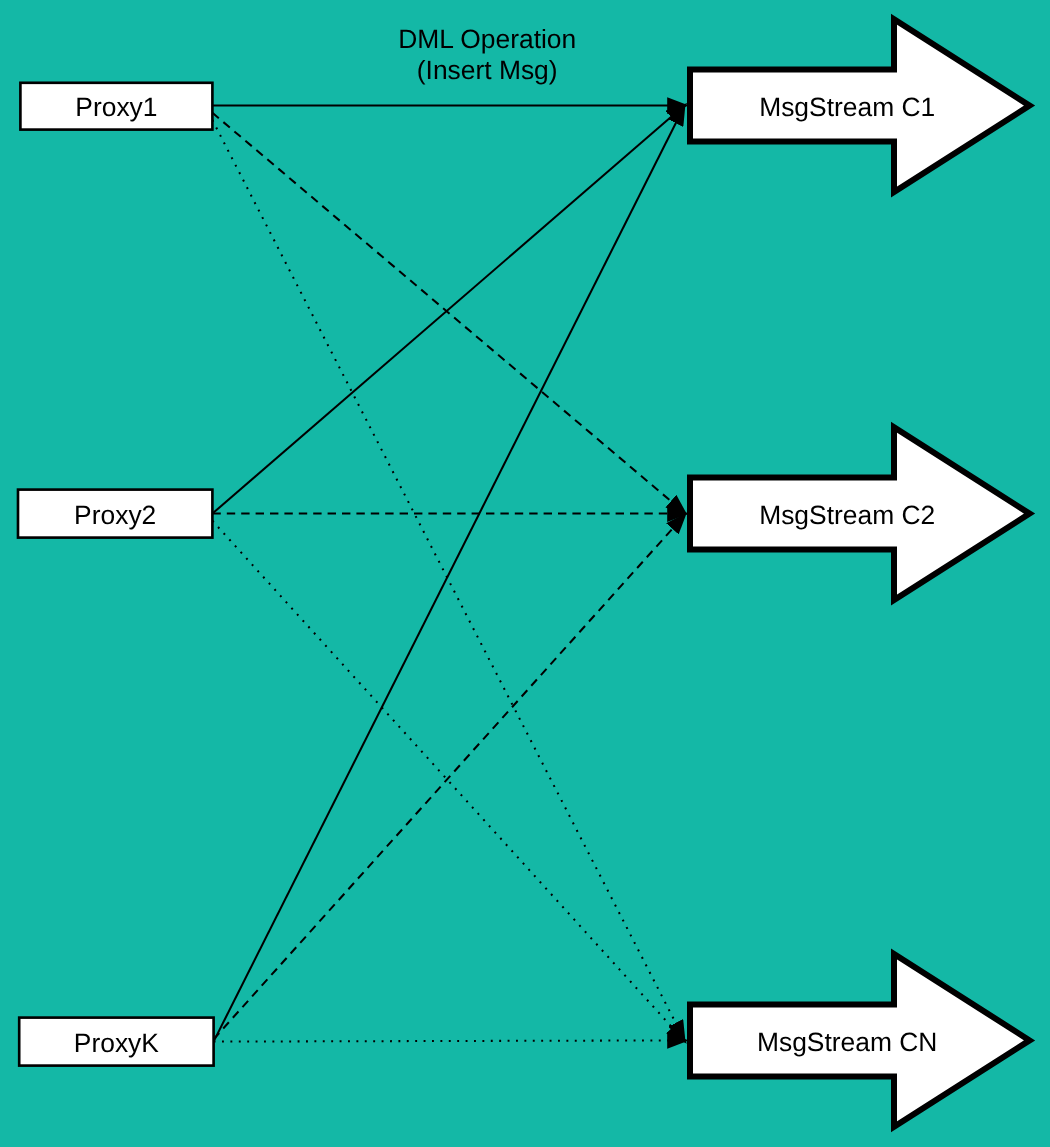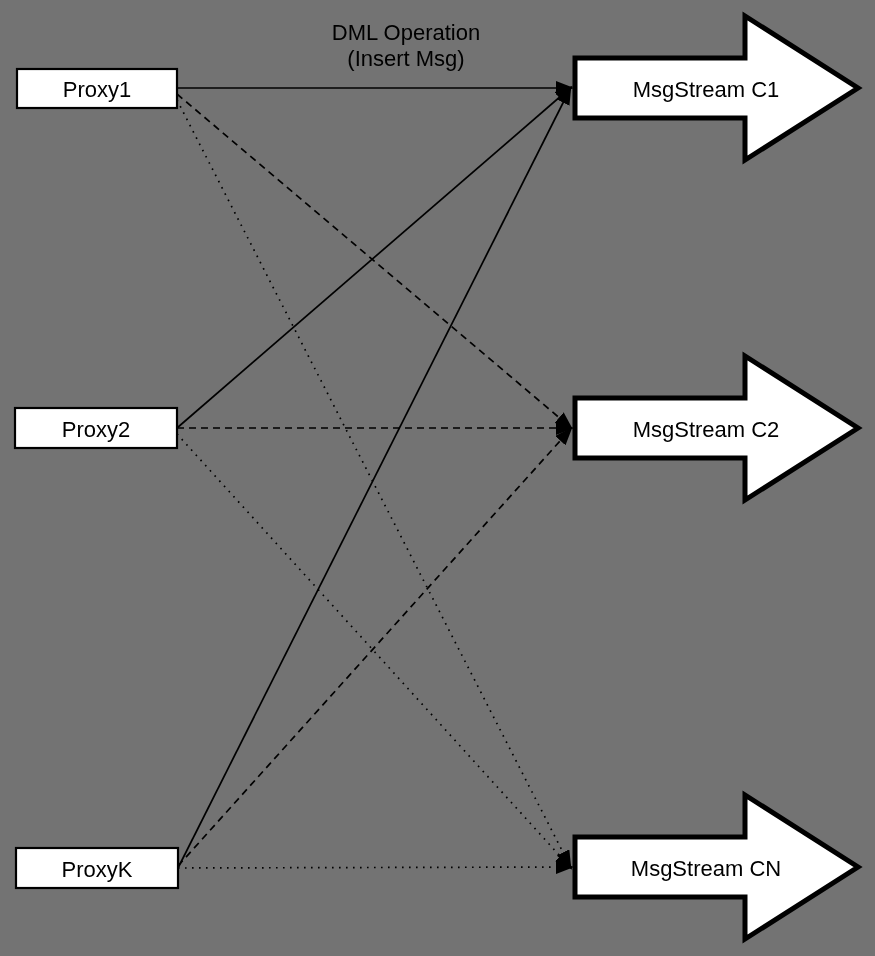--- a/index.html
+++ b/index.html
@@ -7,21 +7,21 @@
     padding: 0;
     background: #ffffff;
     width: 875px;
     height: 956px;
     overflow: hidden;
   }
   .canvas {
     position: relative;
     width: 875px;
     height: 956px;
-    background: #737373;
+    background: #14b8a6;
   }
   svg { display: block; }
   .edge {
     stroke: #000000;
     stroke-width: 1.7;
     fill: none;
   }
   .edge.dashed { stroke-dasharray: 7 5; }
   .edge.dotted { stroke-dasharray: 1.6 5.4; }
   .node-box {

